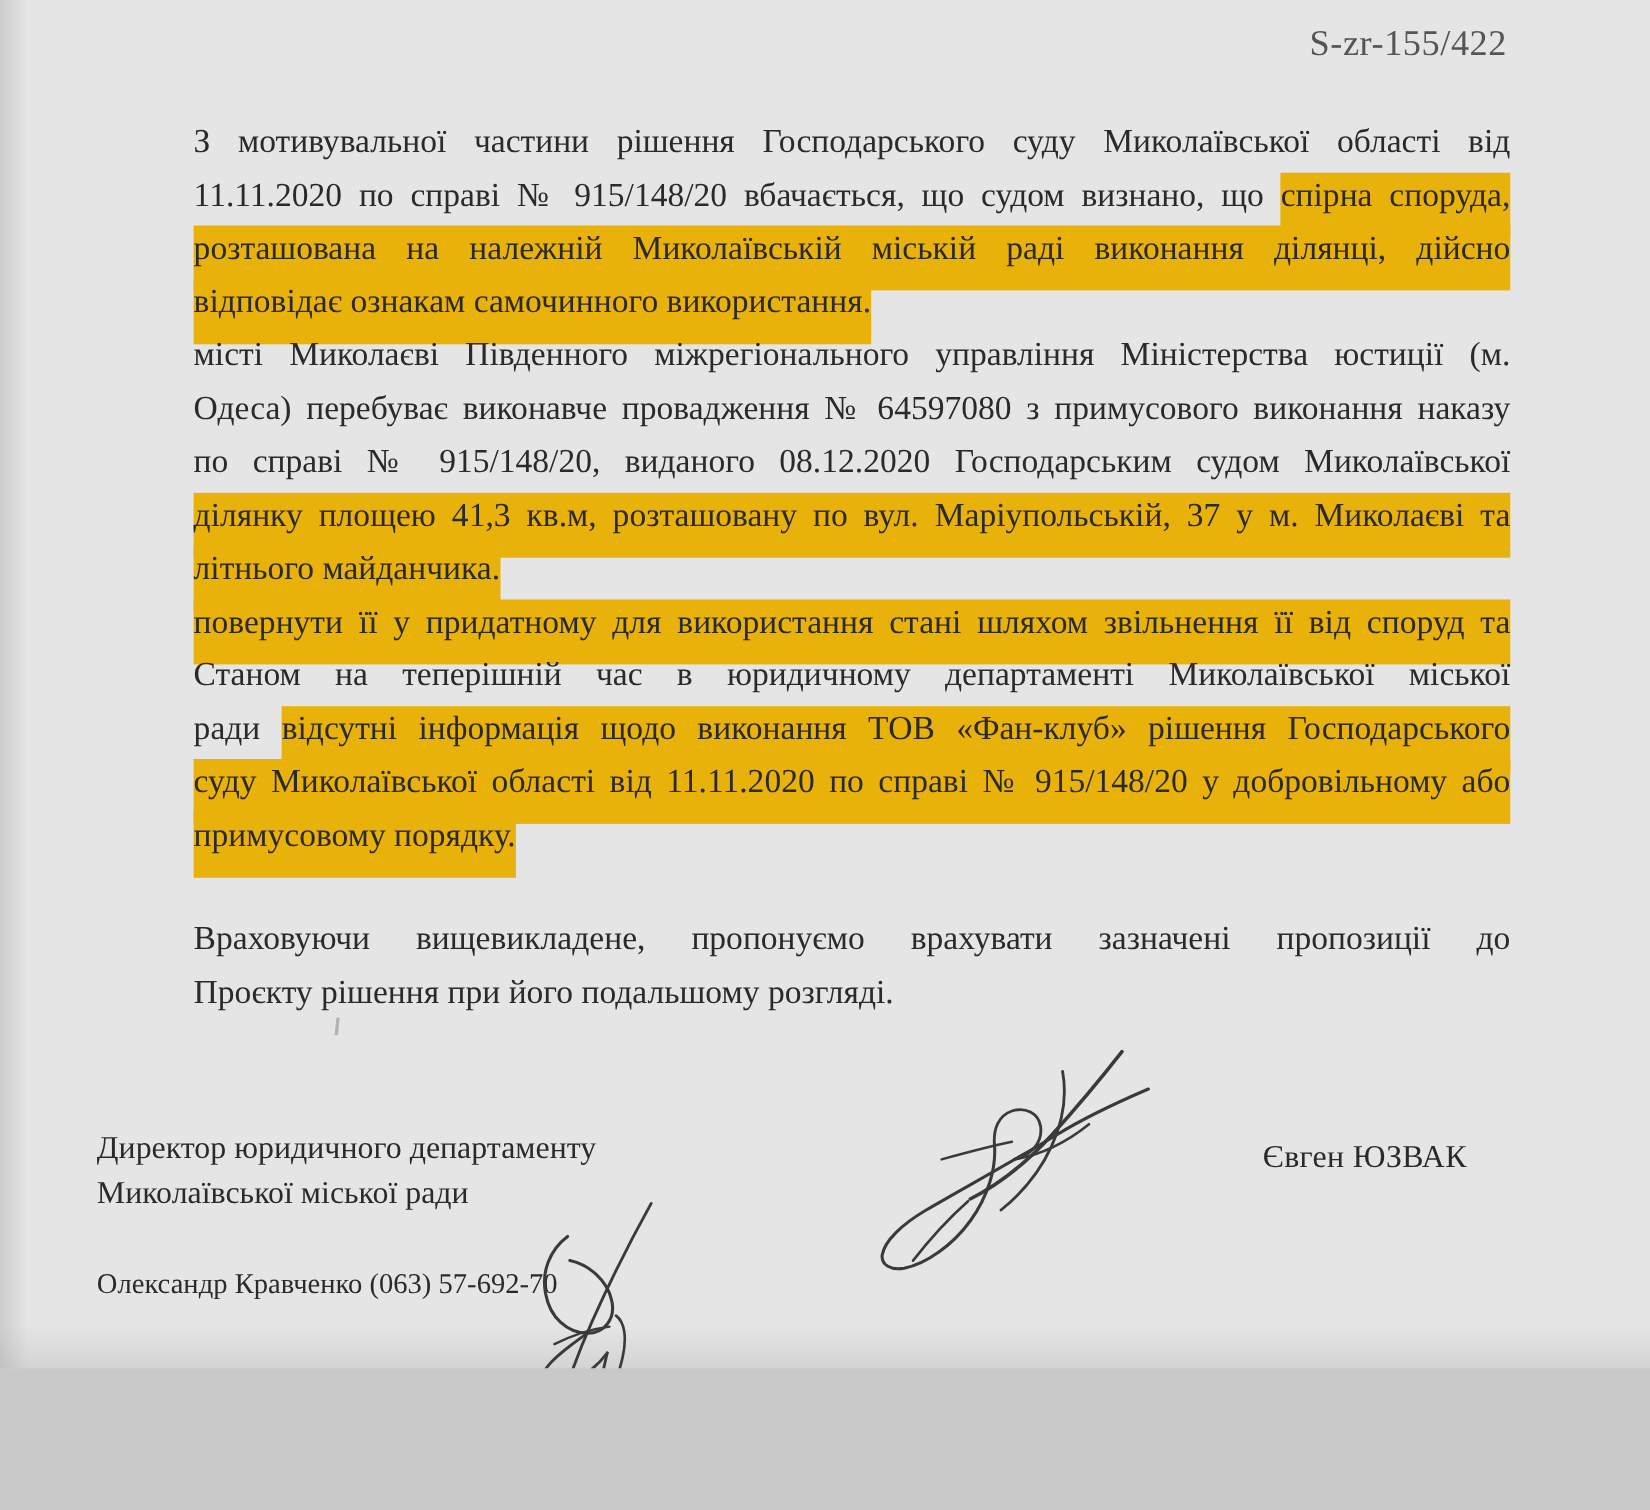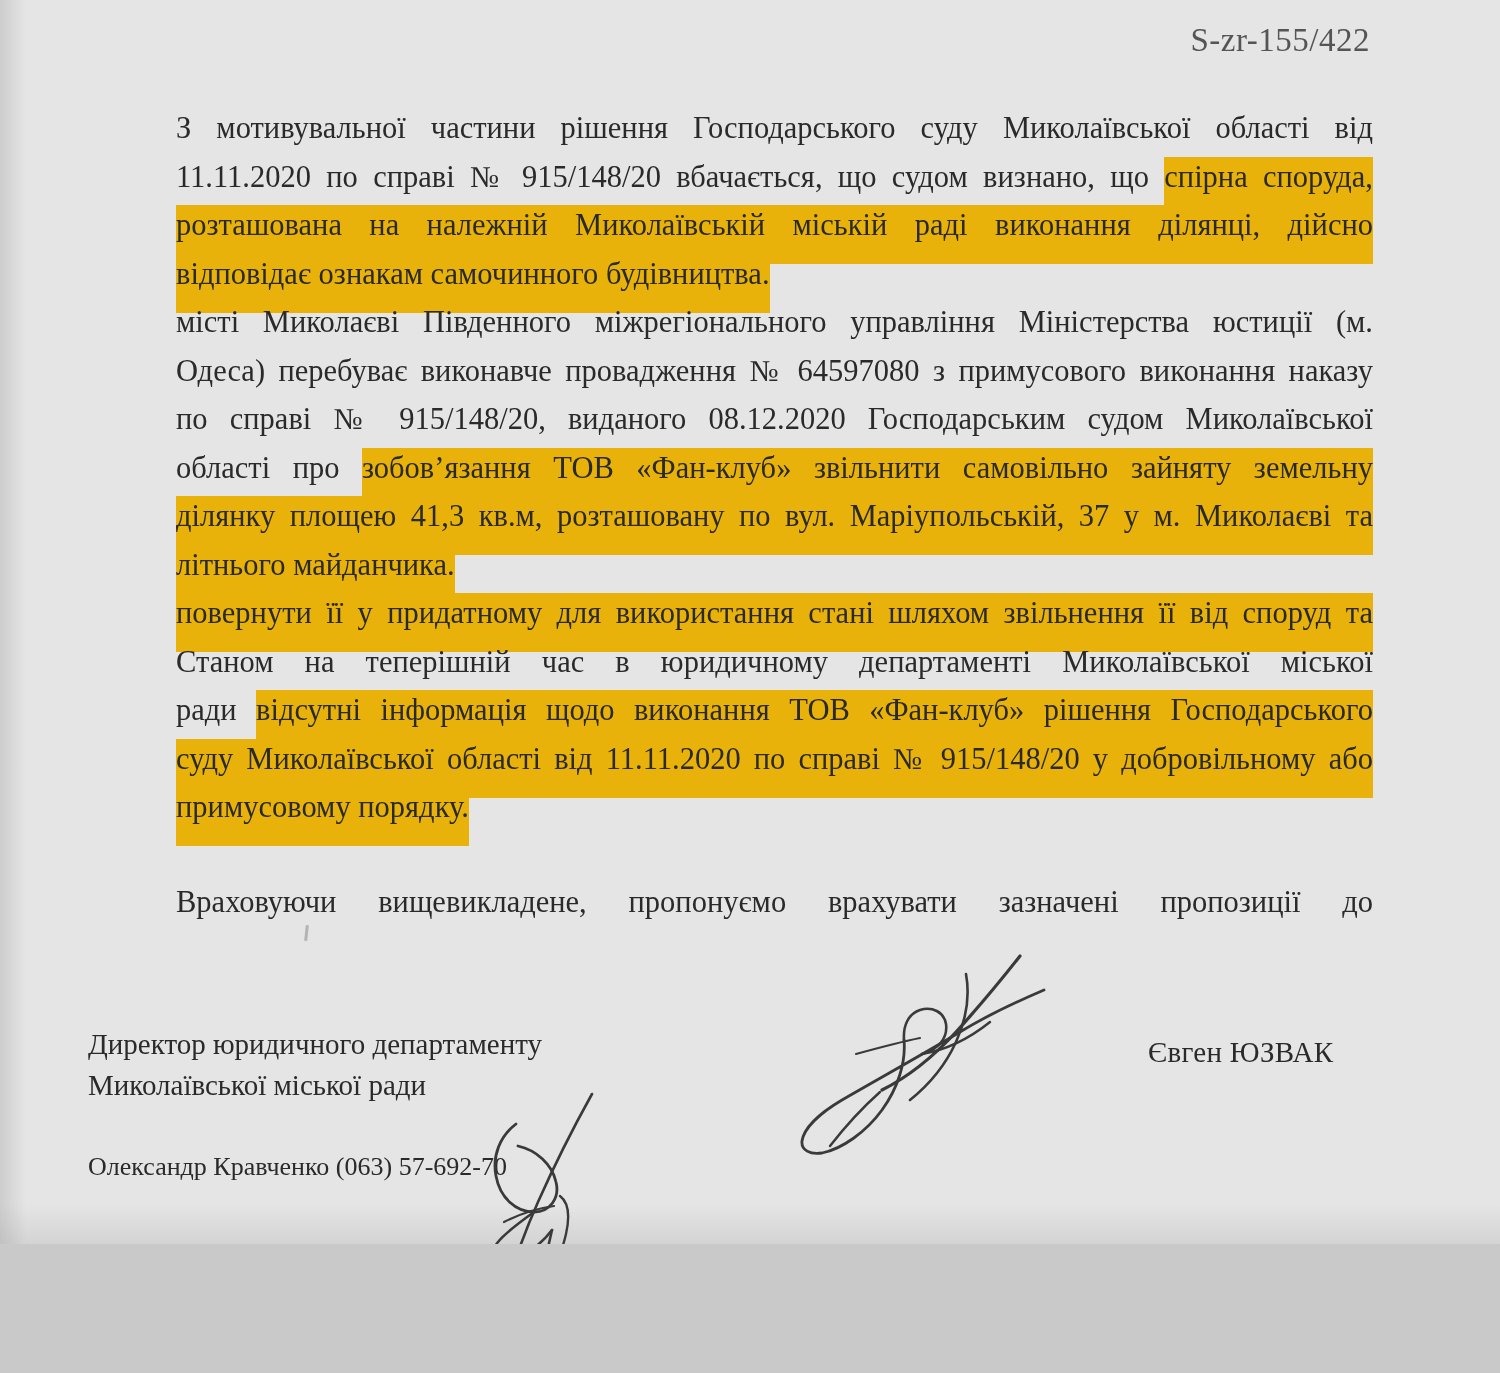--- a/index.html
+++ b/index.html
@@ -125,45 +125,45 @@
   <div class="edge-shade-bottom"></div>
 
   <div class="doc-header">S-zr-155/422</div>
 
   <div class="body-block">
 
     <p class="para">
       <span class="line j">З мотивувальної частини рішення Господарського суду Миколаївської області від</span>
       <span class="line j"><span>11.11.2020 по справі № 915/148/20 вбачається, що  судом визнано, що </span><span class="hl">спірна споруда,</span></span>
       <span class="line j"><span class="hl">розташована на належній Миколаївській міській раді виконання ділянці, дійсно</span></span>
-      <span class="line"><span class="hl">відповідає ознакам самочинного будівництва.</span></span>
+      <span class="line"><span class="hl">відповідає ознакам самочинного використання.</span></span>
     </p>
 
     <p class="para">
       <span class="line j">місті Миколаєві Південного міжрегіонального управління Міністерства юстиції (м.</span>
       <span class="line j">Одеса) перебуває виконавче провадження № 64597080 з примусового виконання наказу</span>
       <span class="line j">по справі № 915/148/20, виданого 08.12.2020 Господарським судом Миколаївської</span>
-      <span class="line j"><span>області про </span><span class="hl">зобов’язання ТОВ «Фан-клуб» звільнити самовільно зайняту земельну</span></span>
       <span class="line j"><span class="hl">ділянку площею 41,3 кв.м, розташовану по вул. Маріупольській, 37 у м. Миколаєві та</span></span>
       <span class="line"><span class="hl">літнього майданчика.</span></span>
       <span class="line j"><span class="hl">повернути її у придатному для використання стані шляхом звільнення її від споруд та</span></span>
     </p>
 
 
     <p class="para">
       <span class="line j">Станом на теперішній час в юридичному департаменті Миколаївської міської</span>
       <span class="line j"><span>ради </span><span class="hl">відсутні інформація щодо виконання ТОВ «Фан-клуб» рішення Господарського</span></span>
       <span class="line j"><span class="hl">суду Миколаївської області від 11.11.2020 по справі № 915/148/20 у добровільному або</span></span>
       <span class="line"><span class="hl">примусовому порядку.</span></span>
     </p>
 
     <div class="gap-para"></div>
 
     <p class="para">
       <span class="line j">Враховуючи вищевикладене, пропонуємо врахувати зазначені пропозиції до</span>
+      <span class="line">Проєкту рішення при його подальшому розгляді.</span>
     </p>
   </div>
 
   <div class="stray-mark"></div>
 
   <div class="sig-block">
     <div>Директор юридичного департаменту</div>
     <div>Миколаївської міської ради</div>
   </div>
 

